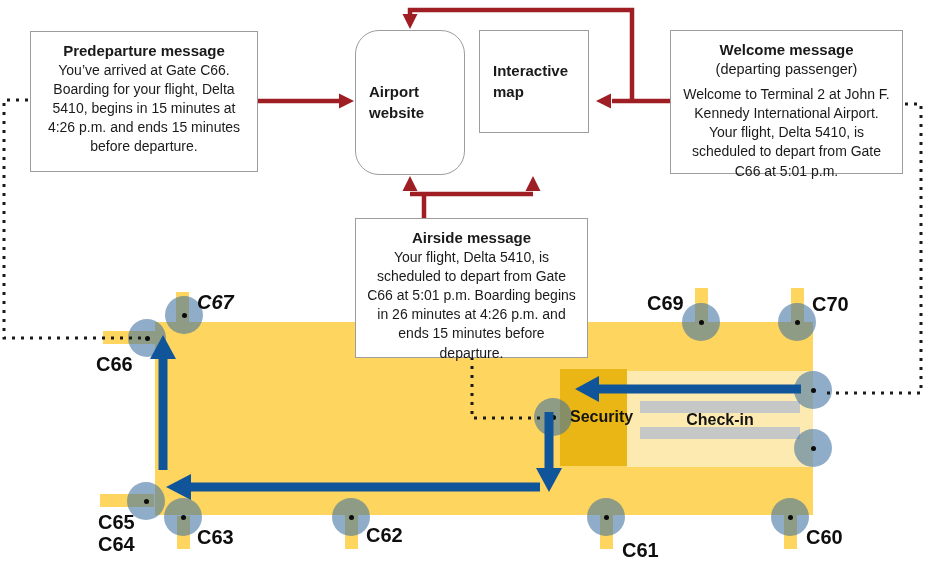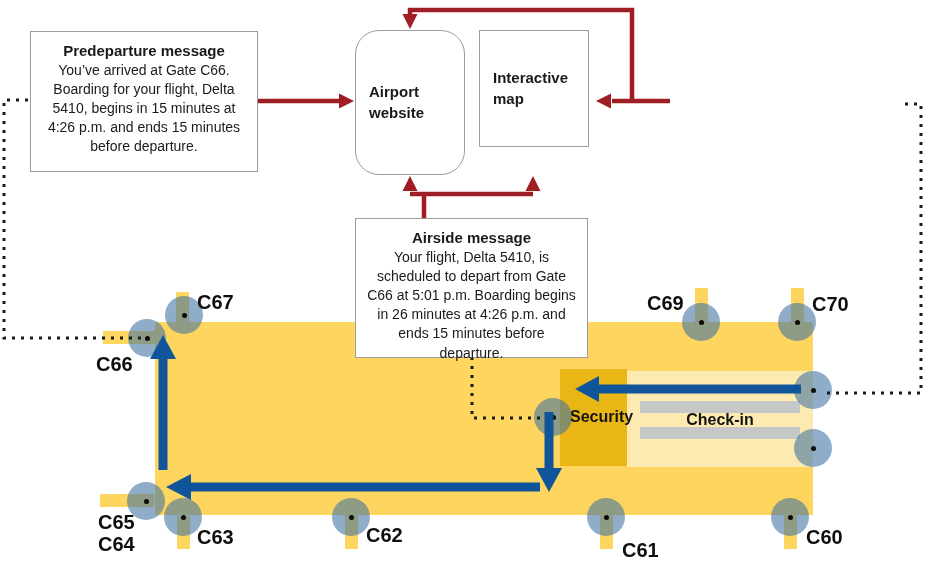--- a/index.html
+++ b/index.html
@@ -121,21 +121,21 @@
       <polygon stroke="none" points="549,492 536,468 562,468"></polygon>
 
       <path fill="none" d="M540 487 H189"></path>
       <polygon stroke="none" points="166,487 191,474 191,500"></polygon>
 
       <path fill="none" d="M163 470 V355"></path>
       <polygon stroke="none" points="163,335 150,359 176,359"></polygon>
     </g>
   </svg>
 
-  <div class="gate-label" style="left:197px;top:292px;">C67</div>
+  <div class="gate-label" style="left:197px;top:292px;font-style:italic;">C67</div>
   <div class="gate-label" style="left:96px;top:354px;">C66</div>
   <div class="gate-label" style="left:98px;top:512px;">C65</div>
   <div class="gate-label" style="left:98px;top:534px;">C64</div>
   <div class="gate-label" style="left:197px;top:527px;">C63</div>
   <div class="gate-label" style="left:366px;top:525px;">C62</div>
   <div class="gate-label" style="left:622px;top:527px;margin-top:13px;">C61</div>
   <div class="gate-label" style="left:806px;top:527px;">C60</div>
   <div class="gate-label" style="left:647px;top:293px;">C69</div>
   <div class="gate-label" style="left:812px;top:294px;">C70</div>
 
@@ -144,23 +144,28 @@
 
   <div class="msgbox" style="left:30px;top:31px;width:228px;height:141px;">
     <div class="title">Predeparture message</div>
     <div class="body">You’ve arrived at Gate C66. Boarding for your flight, Delta 5410, begins in 15 minutes at 4:26 p.m. and ends 15 minutes before departure.</div>
   </div>
 
   <div class="nodebox" style="left:355px;top:30px;width:110px;height:145px;border-radius:24px;">
     <span>Airport website</span>
   </div>
 
-  <div class="nodebox" style="left:479px;top:30px;width:110px;height:117px;">
+  <div class="nodebox" style="left:479px;top:30px;width:110px;height:103px;">
     <span>Interactive map</span>
   </div>
 
+  <div class="msgbox" style="left:670px;top:30px;width:233px;height:144px;">
+    <div class="title">Welcome message</div>
+    <div class="subtitle">(departing passenger)</div>
+    <div class="body tight">Welcome to Terminal 2 at John F. Kennedy International Airport. Your flight, Delta 5410, is scheduled to depart from Gate C66 at 5:01 p.m.</div>
+  </div>
 
   <div class="msgbox" style="left:355px;top:218px;width:233px;height:140px;">
     <div class="title">Airside message</div>
     <div class="body">Your flight, Delta 5410, is scheduled to depart from Gate C66 at 5:01 p.m. Boarding begins in 26 minutes at 4:26 p.m. and ends 15 minutes before departure.</div>
   </div>
 
 </div>
 
 </body></html>

